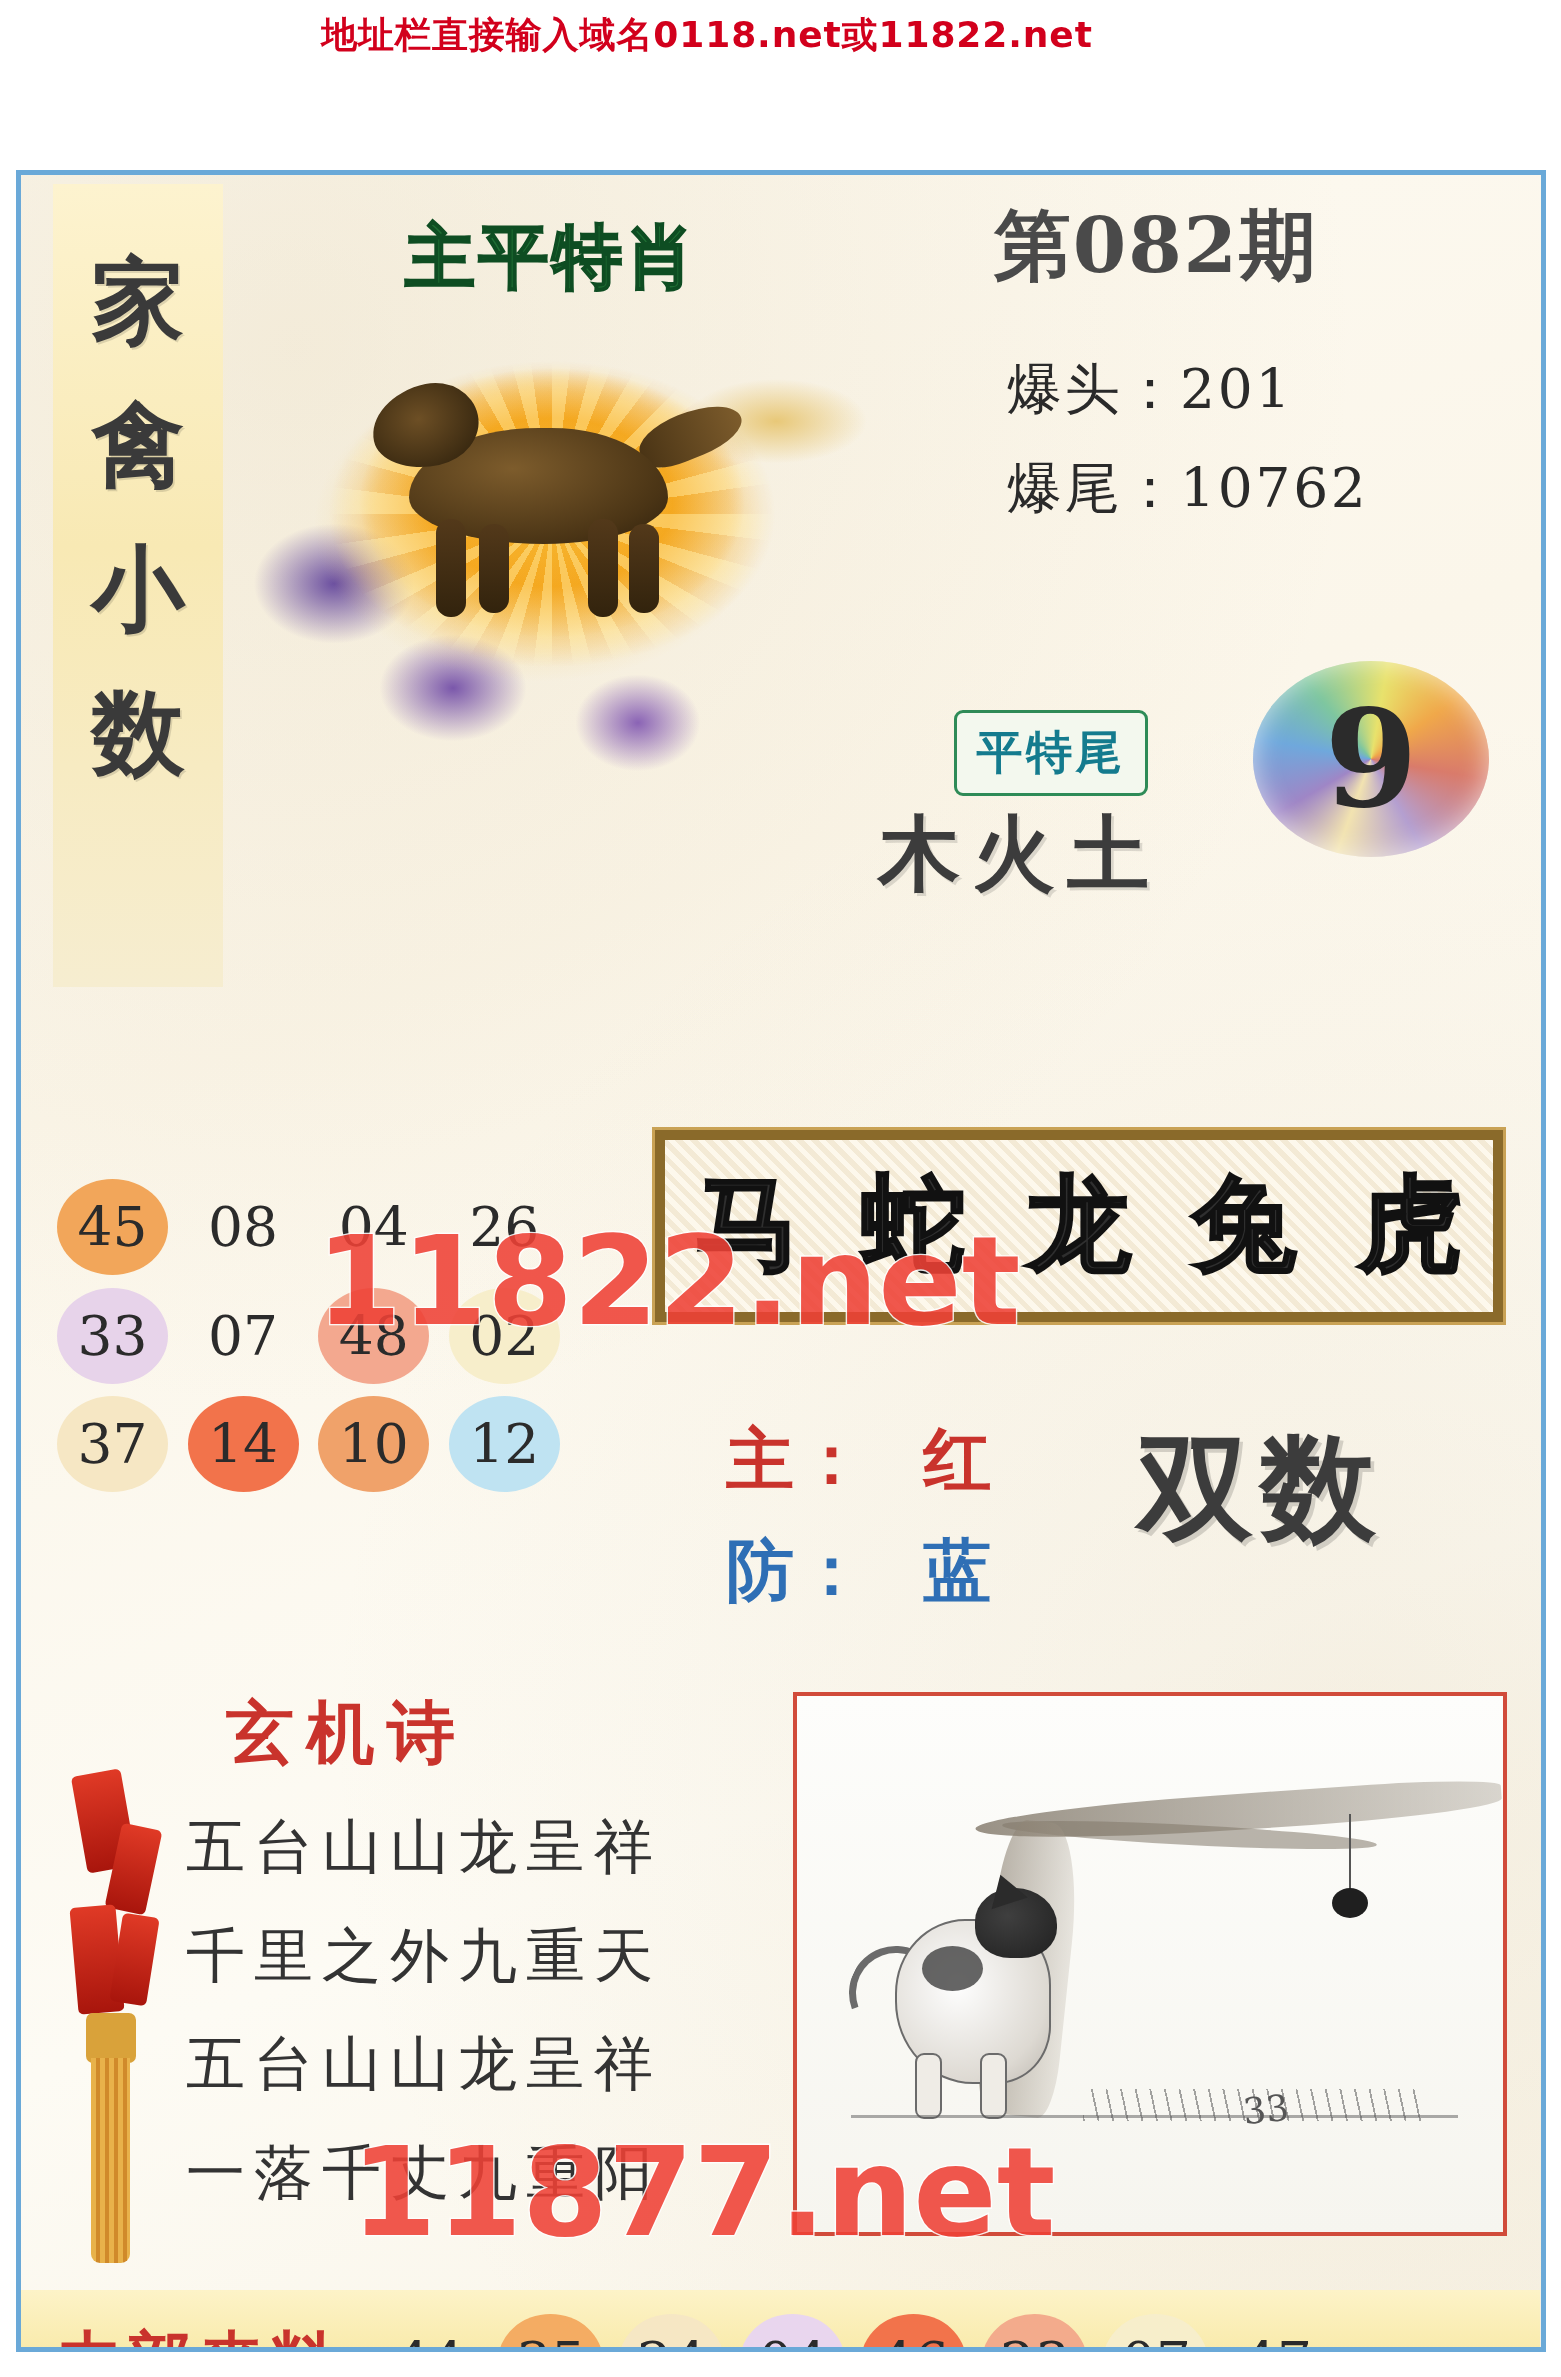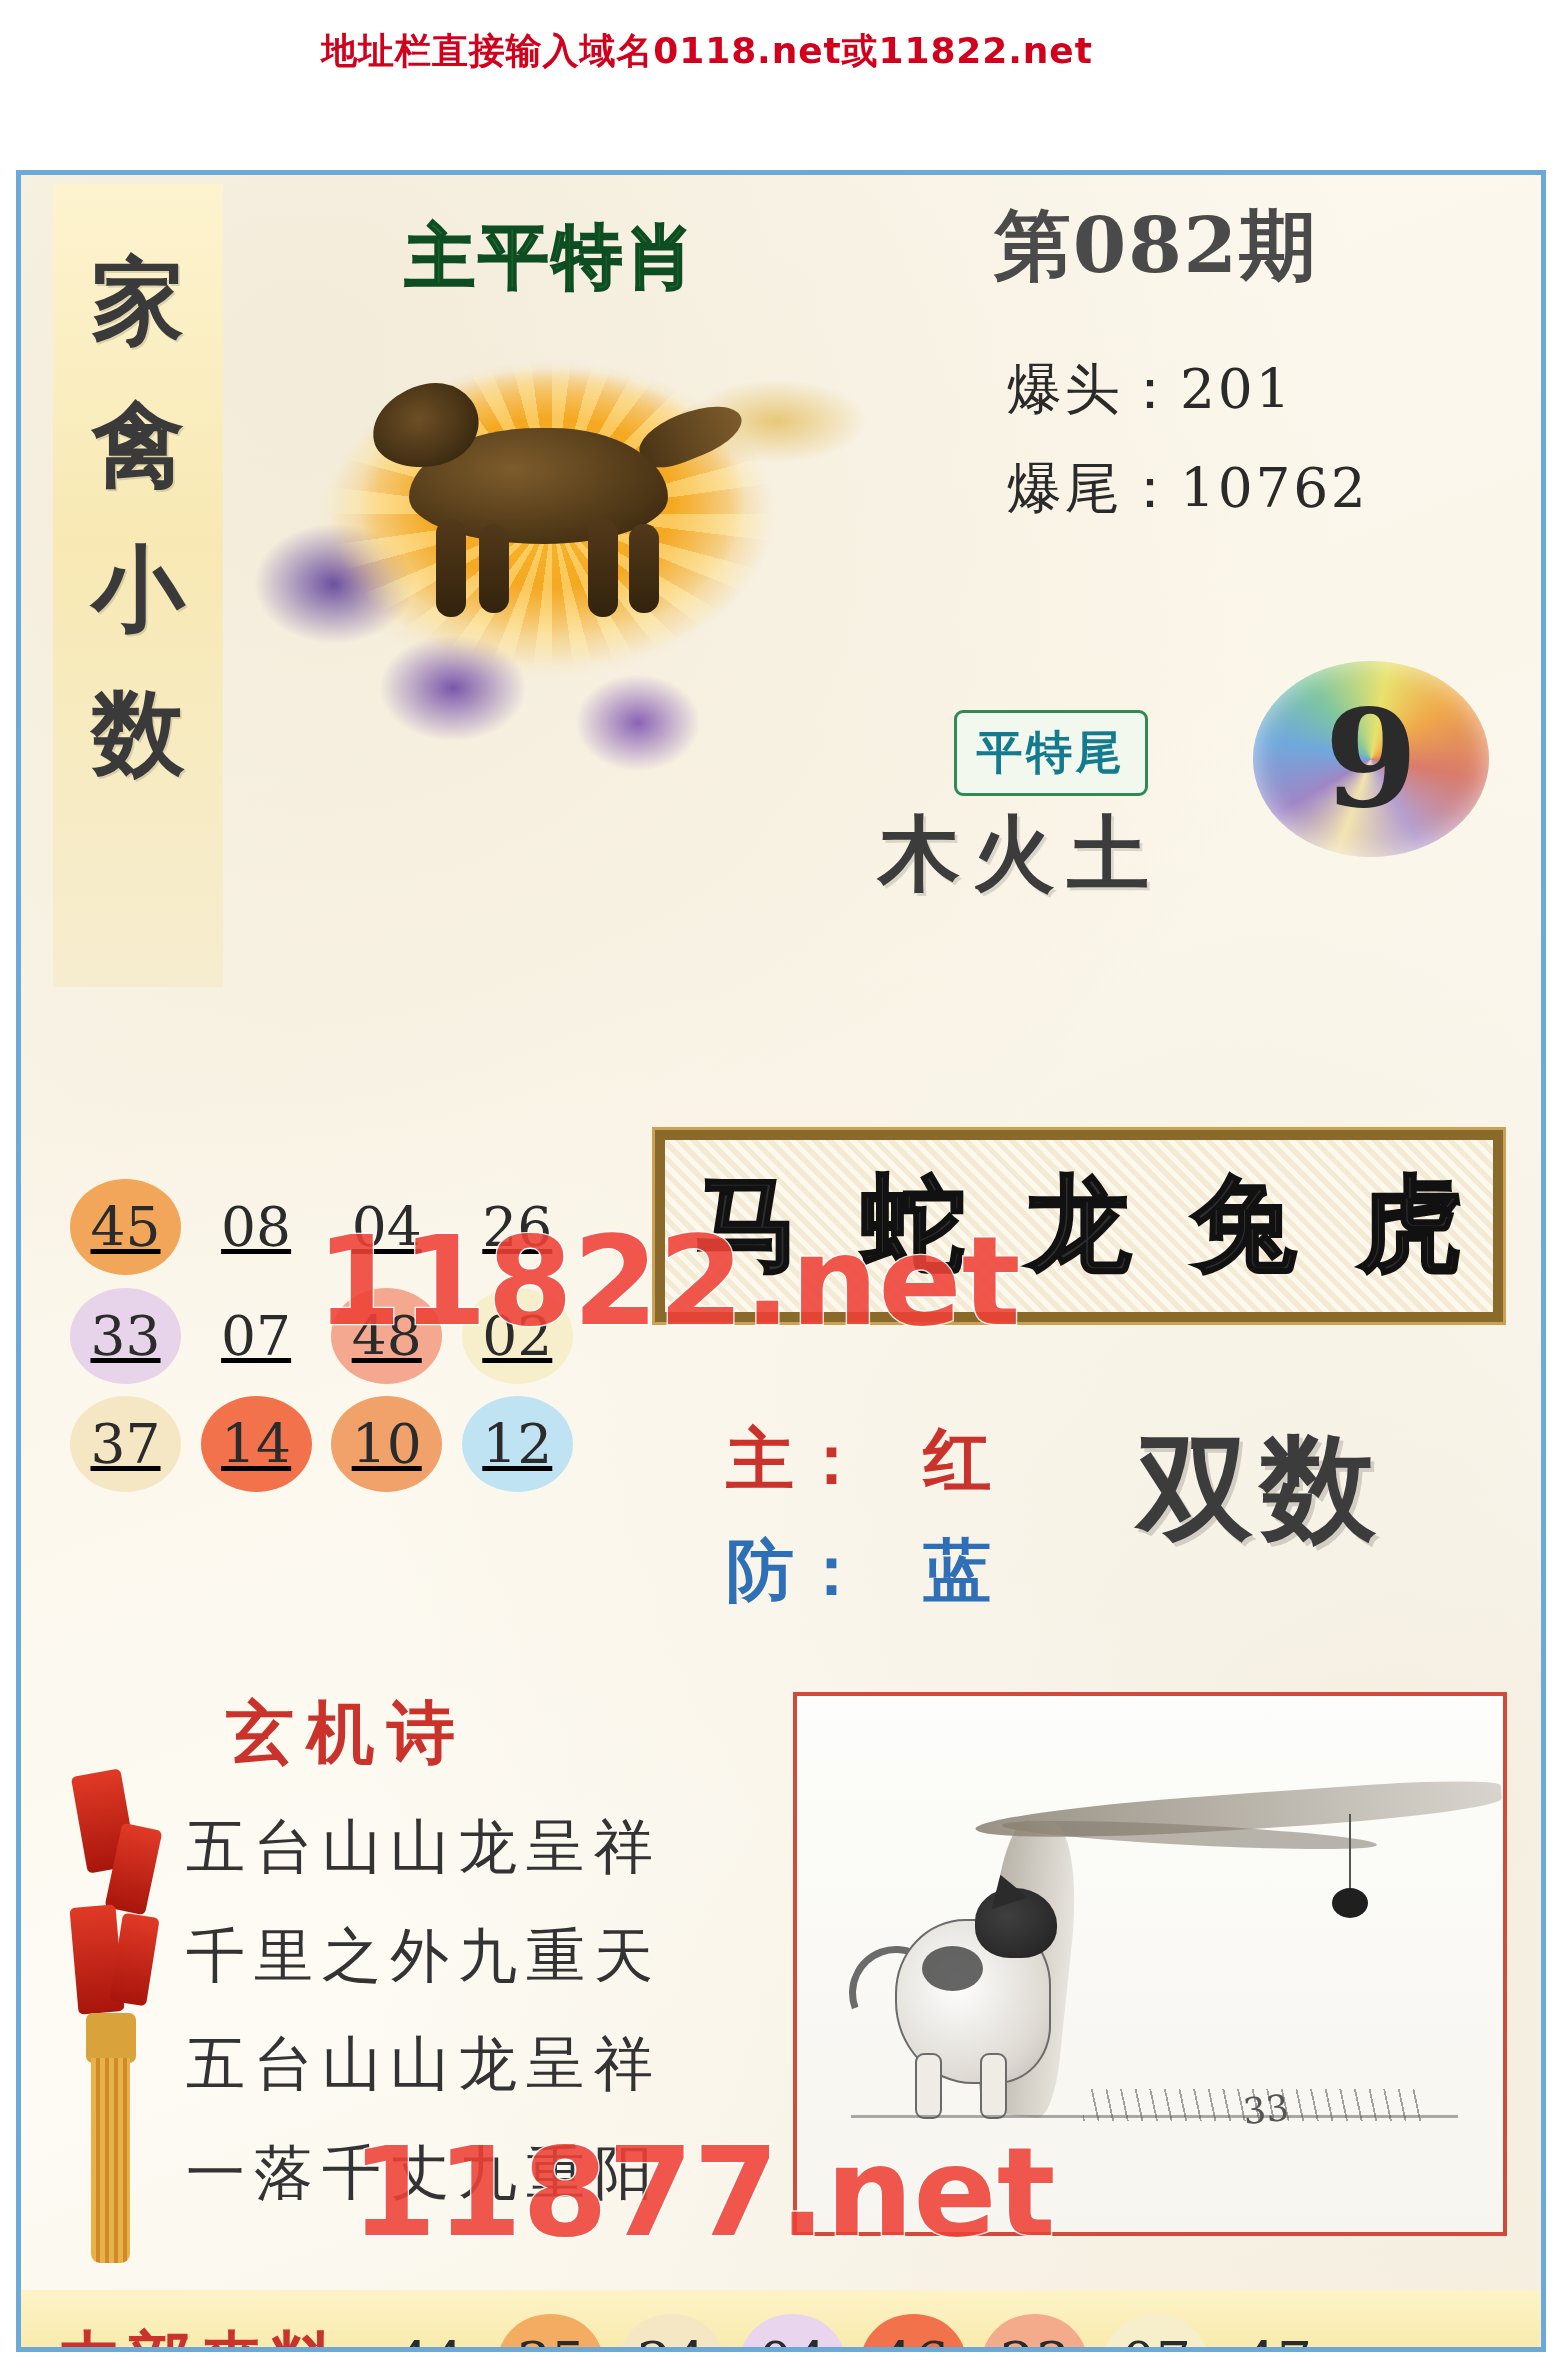--- a/index.html
+++ b/index.html
@@ -18,21 +18,20 @@
   
   .top-banner {
     position: absolute;
     top: 0; left: 0;
     width: 1414px;
     height: 70px;
     display: flex;
     align-items: center;
     justify-content: center;
     background: #ffffff;
-    margin-top: 16px;
   }
   .top-banner-text {
     color: #d2001c;
     font-weight: bold;
     font-size: 36px;
     font-family: "DejaVu Sans", sans-serif;
     letter-spacing: 0.9px;
   }
 
   
@@ -262,23 +261,22 @@
     font-weight: bold;
     font-family: "DejaVu Serif", serif;
     color: #2f2f2f;
     -webkit-text-stroke: 2.7px #111;
   }
 
   
   .balls {
     position: absolute;
     top: 1004px;
-    left: 49px;
+    left: 36px;
     width: 553px;
-    text-decoration: underline;
   }
   .ball-row {
     display: flex;
     margin-bottom: 12.5px;
   }
   .ball {
     width: 111px;
     height: 96px;
     margin-right: 19.6px;
     display: flex;

